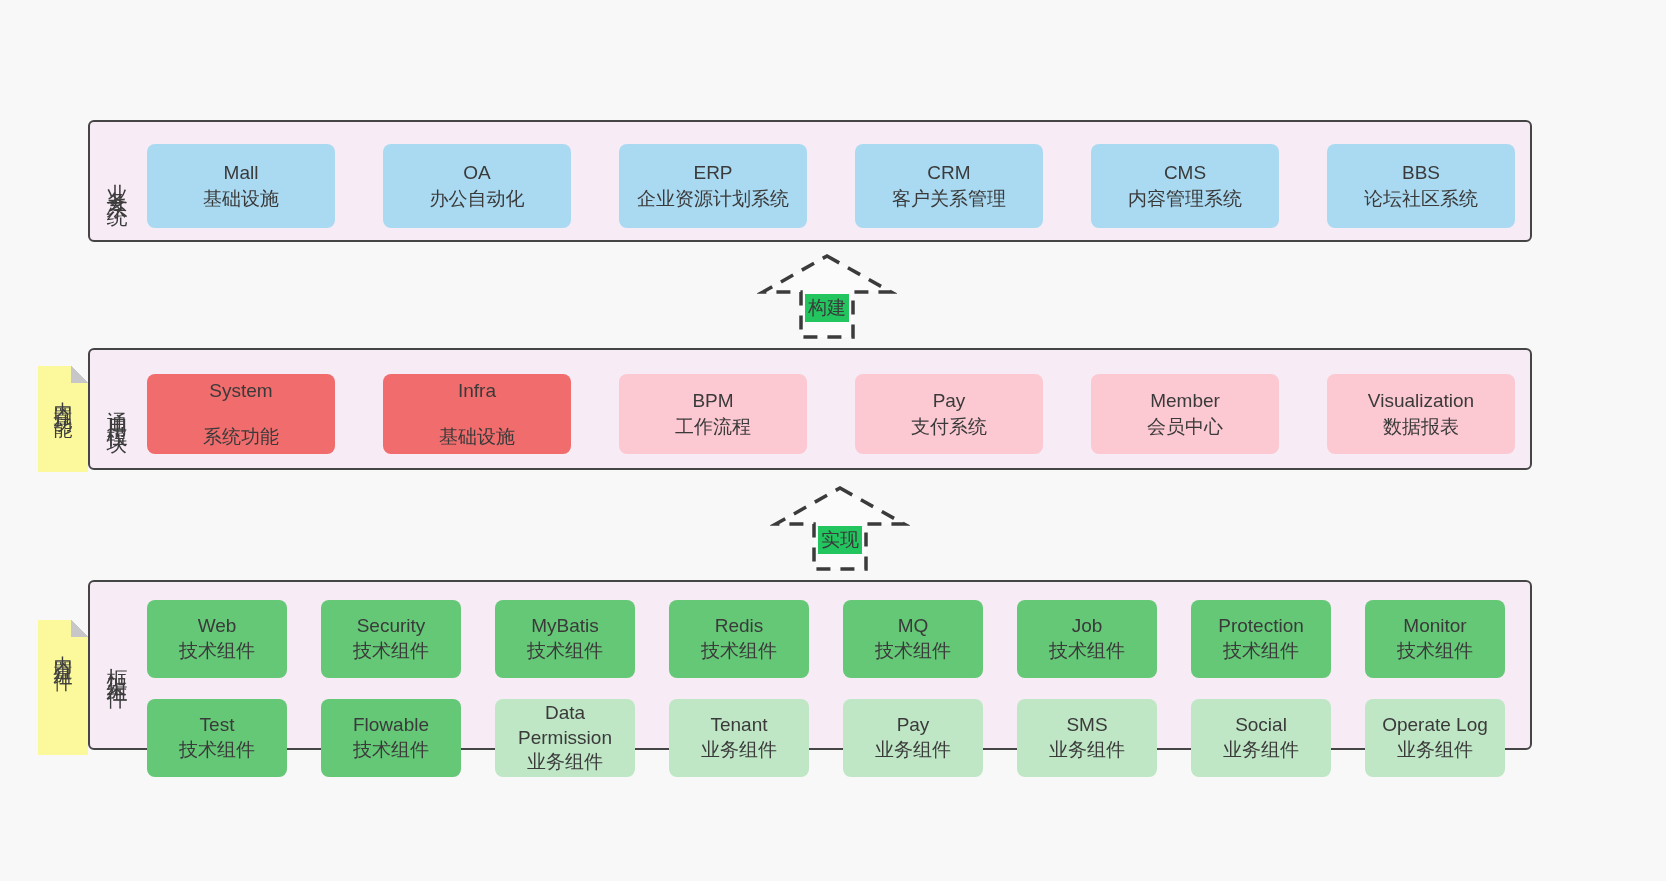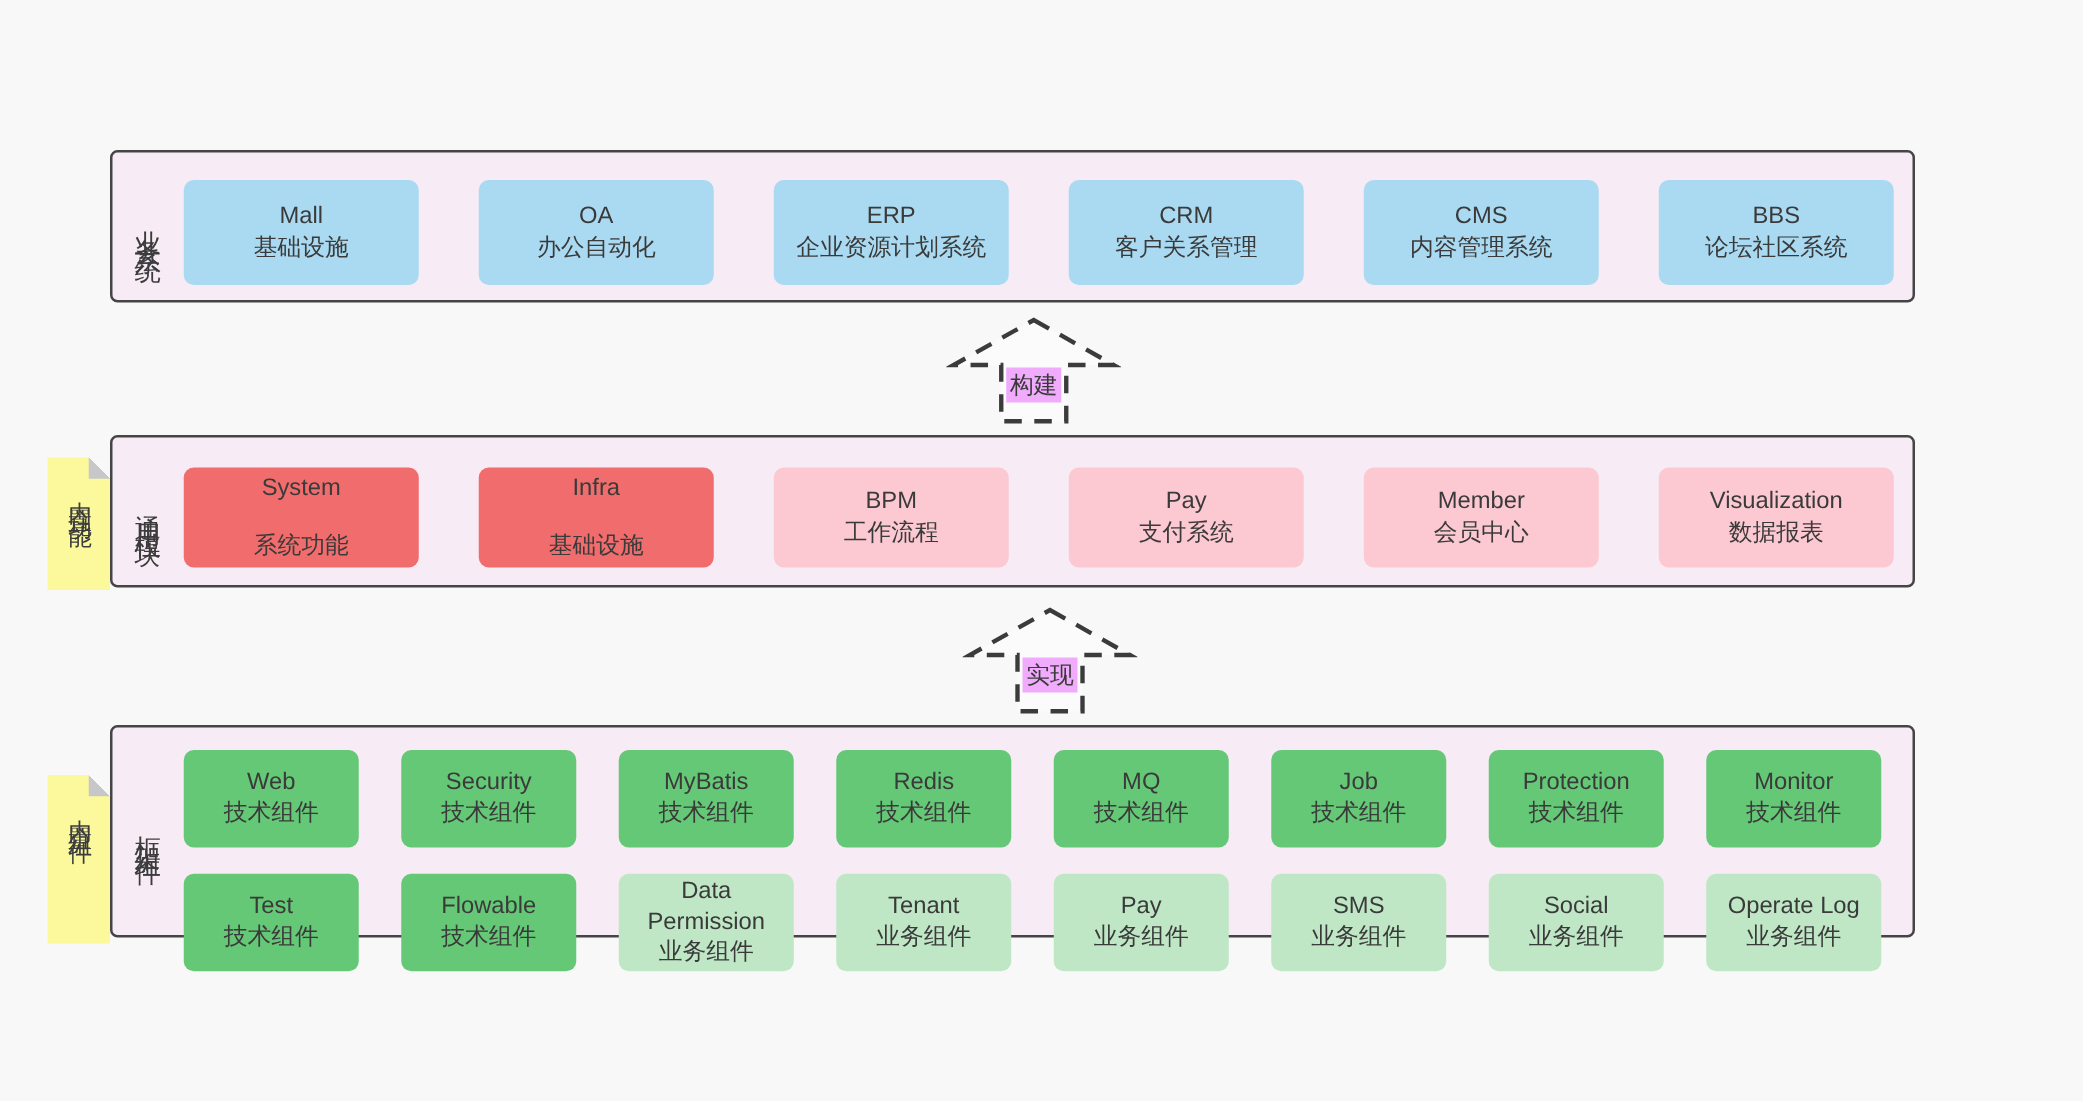--- a/index.html
+++ b/index.html
@@ -78,21 +78,21 @@
   }
 
   
   .arrow{position:absolute;width:140px;height:90px;}
   .arrow1{left:757px;top:252px;}
   .arrow2{left:770px;top:484px;text-align:center;}
   .arrow svg{display:block;}
   .arrow-label{
     position:absolute;left:50%;top:42px;
     transform:translateX(-50%);
-    background:#f0abfc;
+    background:#22c55e;
     font-size:19px;color:#3a3a3a;
     padding:1px 3px;white-space:nowrap;
   }
 </style>
 </head>
 <body>
 
 <div class="stage">
 
   <div class="tier tier1">

